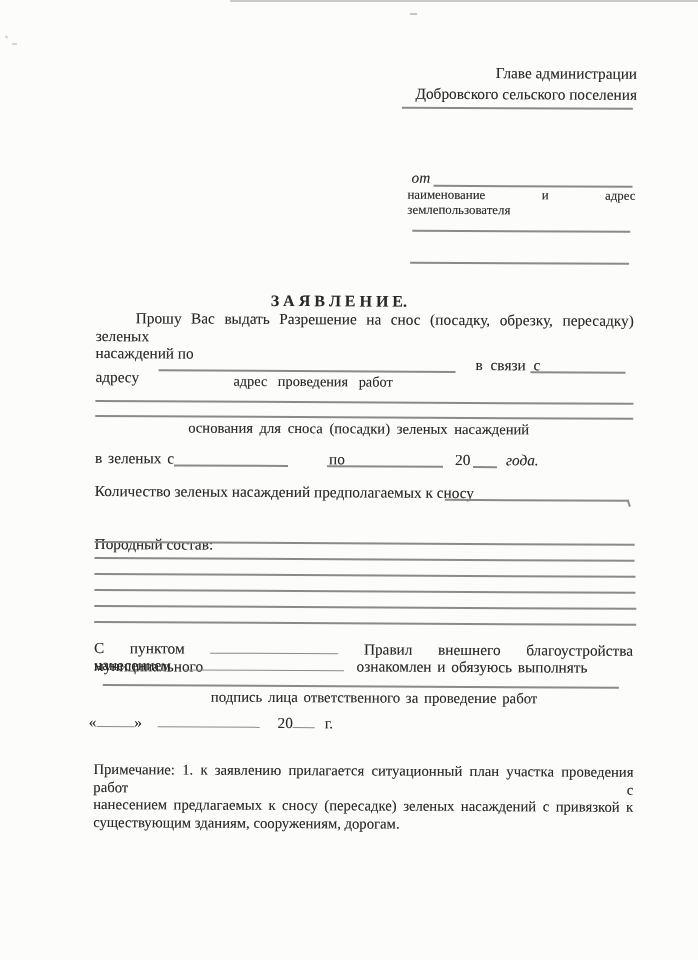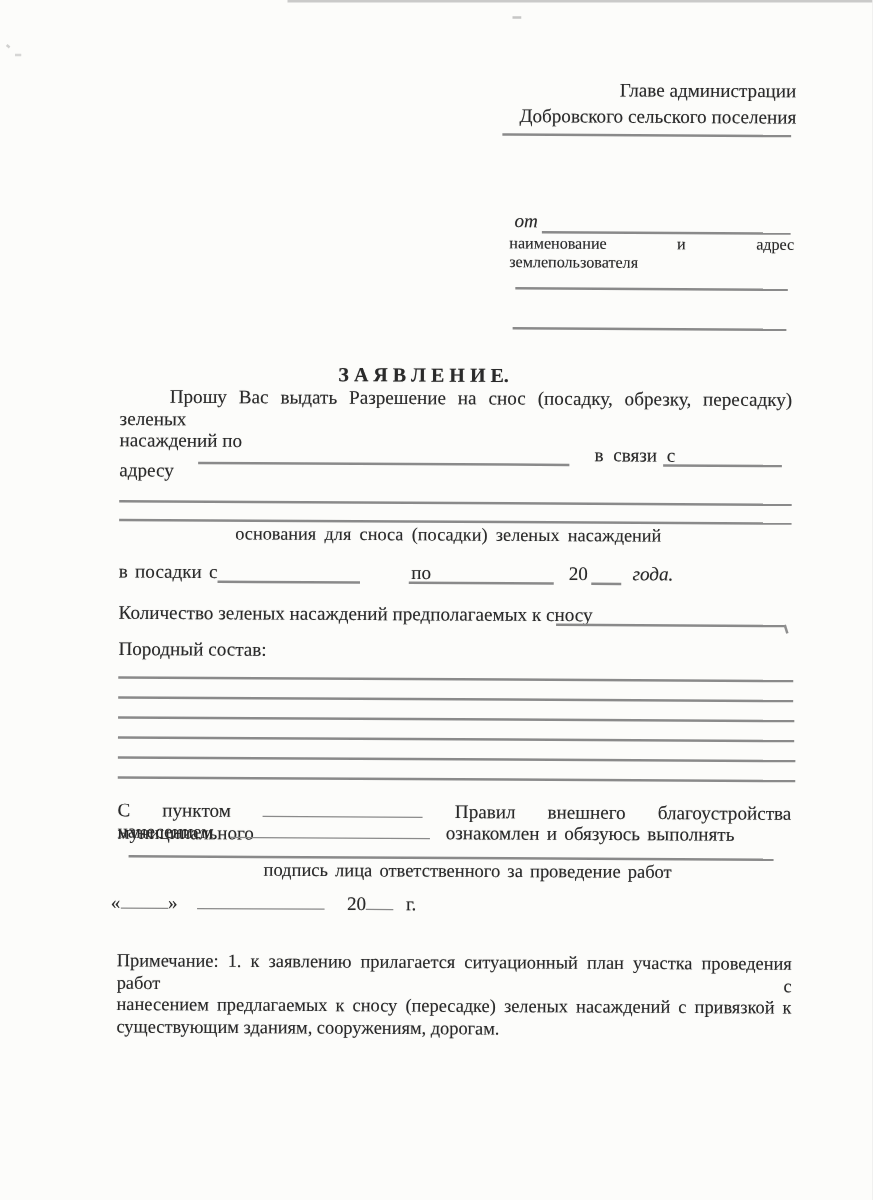--- a/index.html
+++ b/index.html
@@ -50,38 +50,39 @@
     <div class="abs" style="left:95px;top:309px;width:538px;line-height:17.5px;white-space:normal;">
       <div class="just" style="text-indent:40px;">Прошу Вас выдать Разрешение на снос (посадку, обрезку, пересадку) зеленых</div>
       <div>насаждений по</div>
     </div>
 
     <div class="abs" style="left:95px;top:368px;">адресу</div>
     <div class="wline" style="left:158px;top:369px;width:297px;"></div>
     <div class="abs" style="left:464px;top:354px;word-spacing:4px;margin-left:11px;">в связи с</div>
     <div class="wline" style="left:530px;top:369px;width:95px;"></div>
 
+    <div class="abs" style="left:233px;top:372px;font-size:14.3px;word-spacing:7px;">адрес проведения работ</div>
 
     <div class="wline" style="left:95px;top:400px;width:538px;"></div>
     <div class="wline" style="left:95px;top:415px;width:538px;"></div>
     <div class="abs" style="left:188px;top:419px;font-size:14.6px;word-spacing:3px;">основания для сноса (посадки) зеленых насаждений</div>
 
-    <div class="abs" style="left:95px;top:449px;word-spacing:2px;">в посадки с</div>
+    <div class="abs" style="left:95px;top:449px;word-spacing:2px;">в зеленых с</div>
     <div class="wline" style="left:174px;top:464px;width:114px;"></div>
     <div class="abs" style="left:301px;top:449px;margin-left:28px;">по</div>
     <div class="wline" style="left:327px;top:464px;width:116px;"></div>
     <div class="abs" style="left:455px;top:449px;">20</div>
     <div class="wline" style="left:473px;top:464px;width:24px;"></div>
     <div class="abs" style="left:506px;top:449px;font-style:italic;">года.</div>
 
     <div class="abs" style="left:95px;top:482px;">Количество зеленых насаждений предполагаемых к сносу</div>
     <div class="wline" style="left:445px;top:497px;width:184px;"></div>
     <div class="artifact" style="left:628px;top:497px;width:2px;height:7px;transform:rotate(-18deg);"></div>
 
-    <div class="abs" style="left:95px;top:511px;">Породный состав:</div>
+    <div class="abs" style="left:95px;top:535px;">Породный состав:</div>
 
     <div class="wline" style="left:95px;top:541px;width:540px;"></div>
     <div class="wline" style="left:95px;top:557px;width:540px;"></div>
     <div class="wline" style="left:95px;top:573px;width:541px;"></div>
     <div class="wline" style="left:95px;top:589px;width:541px;"></div>
     <div class="wline" style="left:95px;top:605px;width:542px;"></div>
     <div class="wline" style="left:95px;top:621px;width:542px;"></div>
 
     <div class="abs just" style="left:95px;top:639px;width:539px;">
       <span>С пунктом</span>

